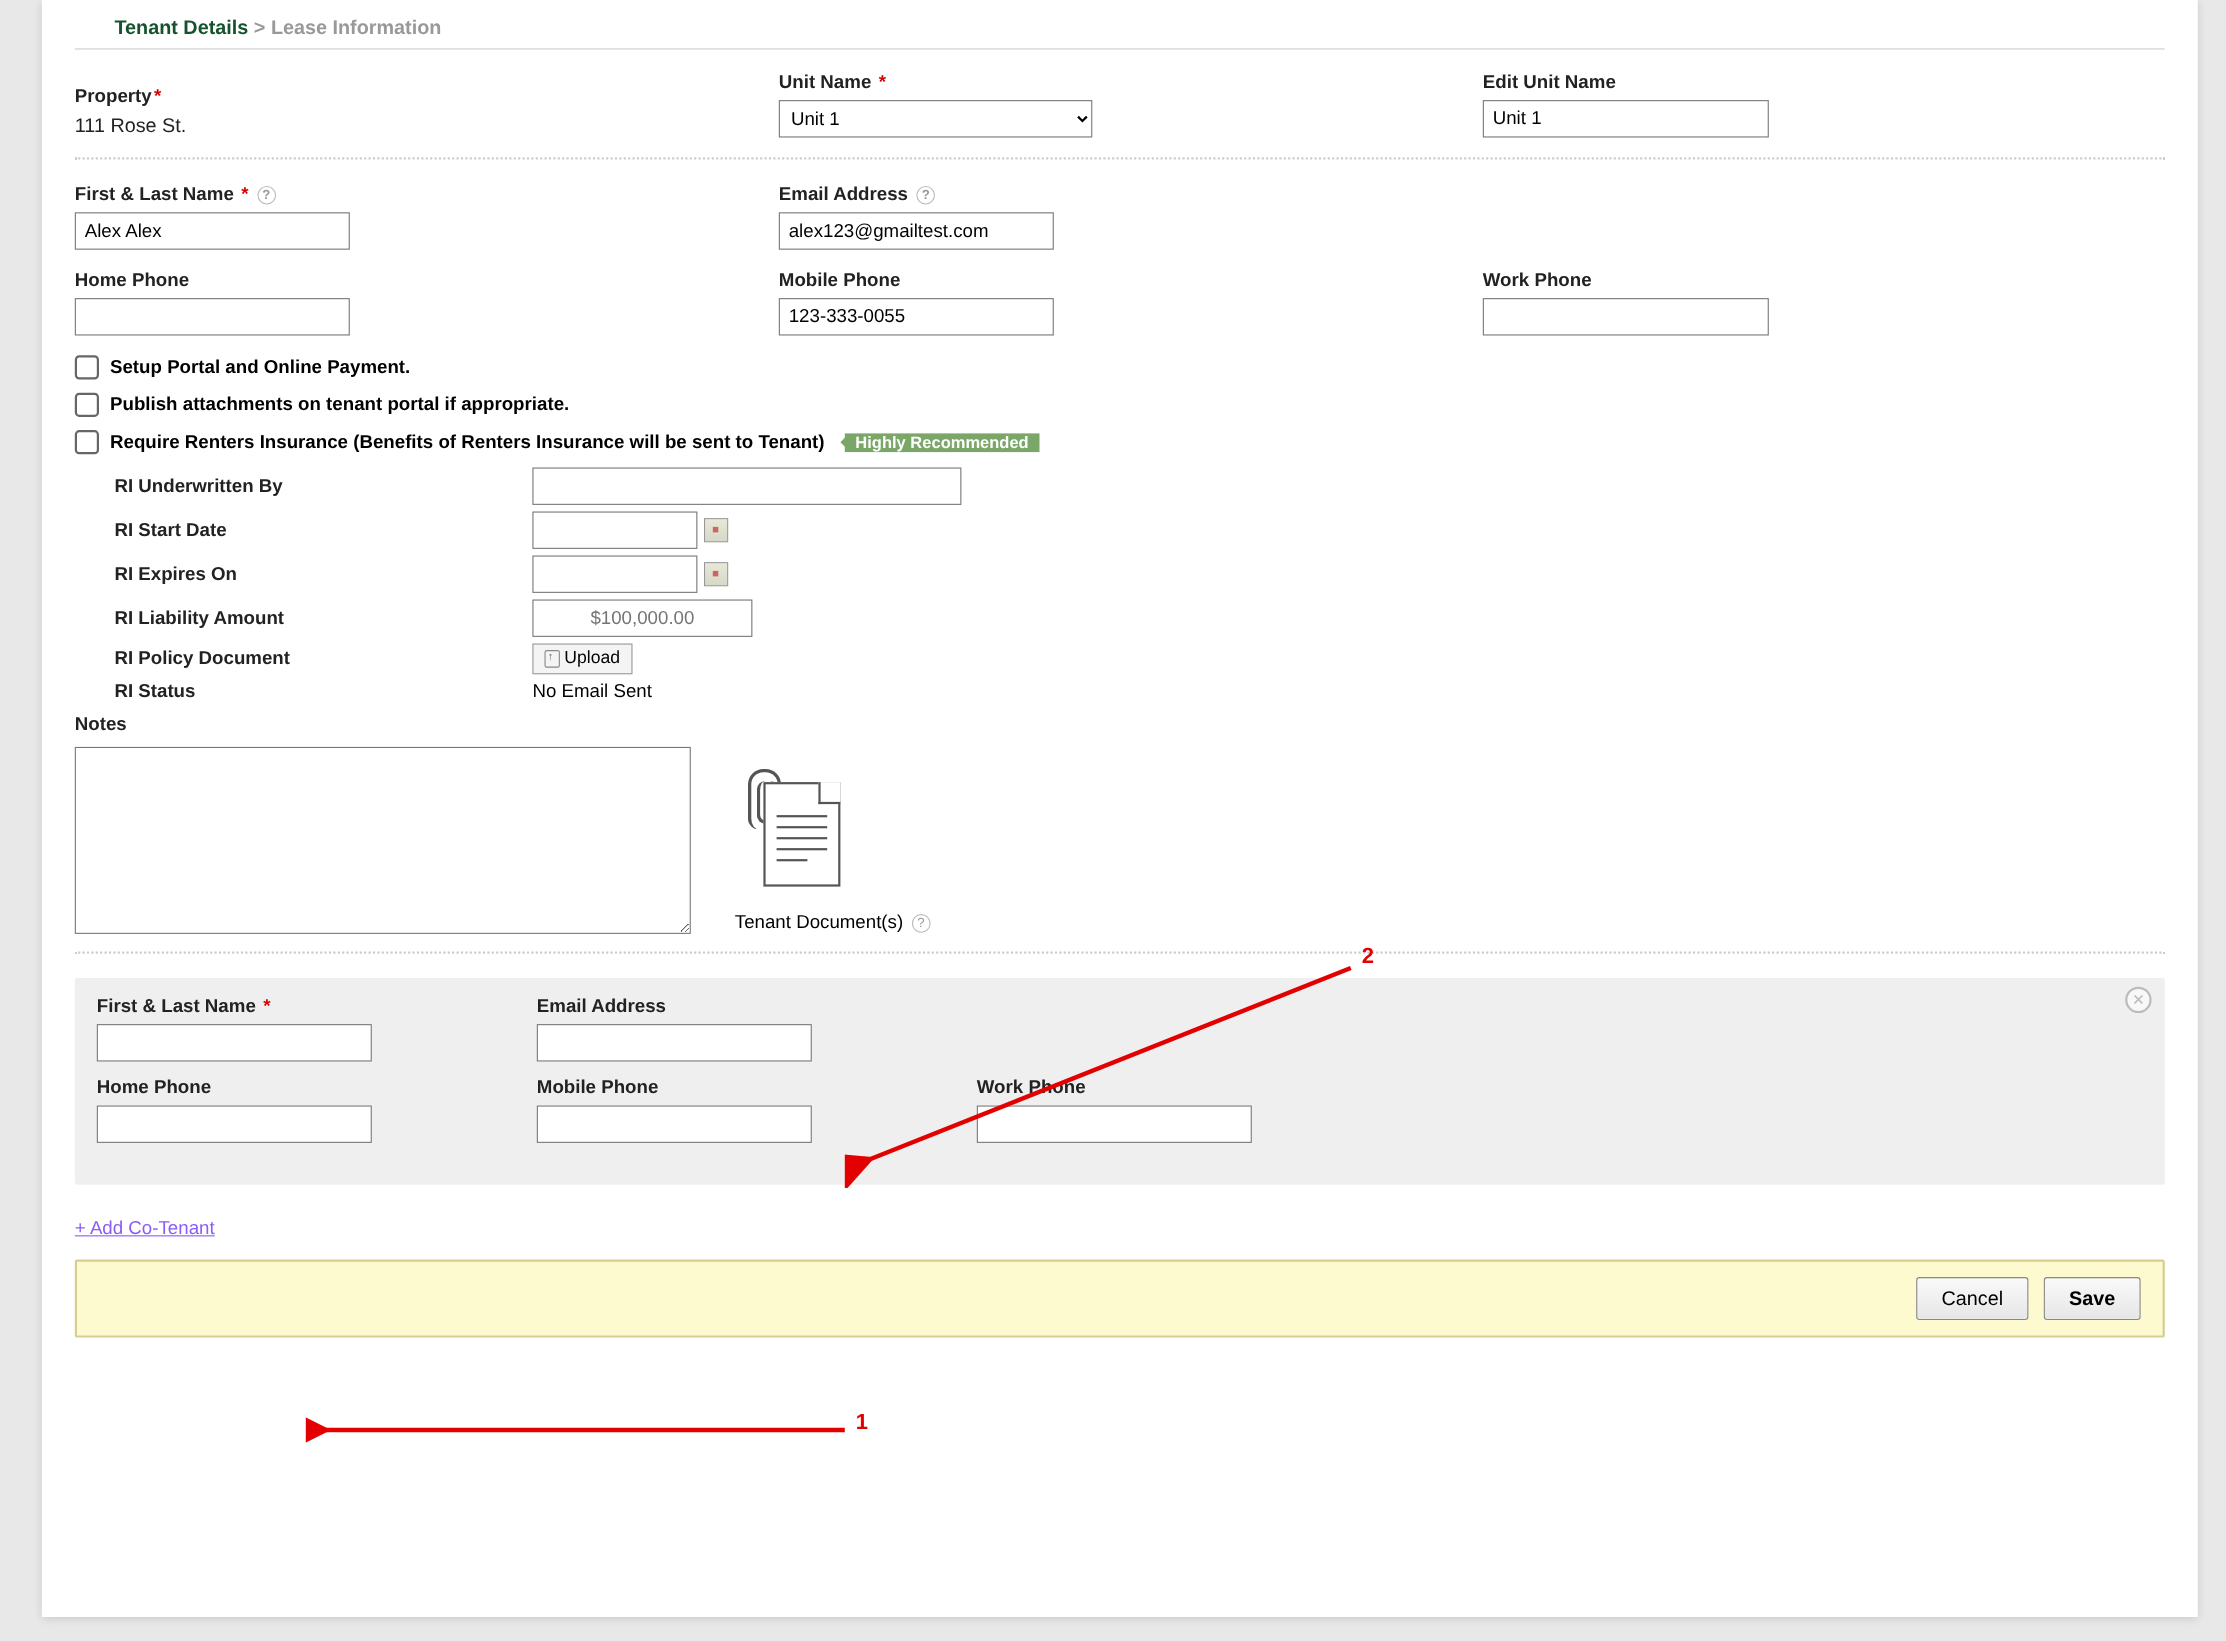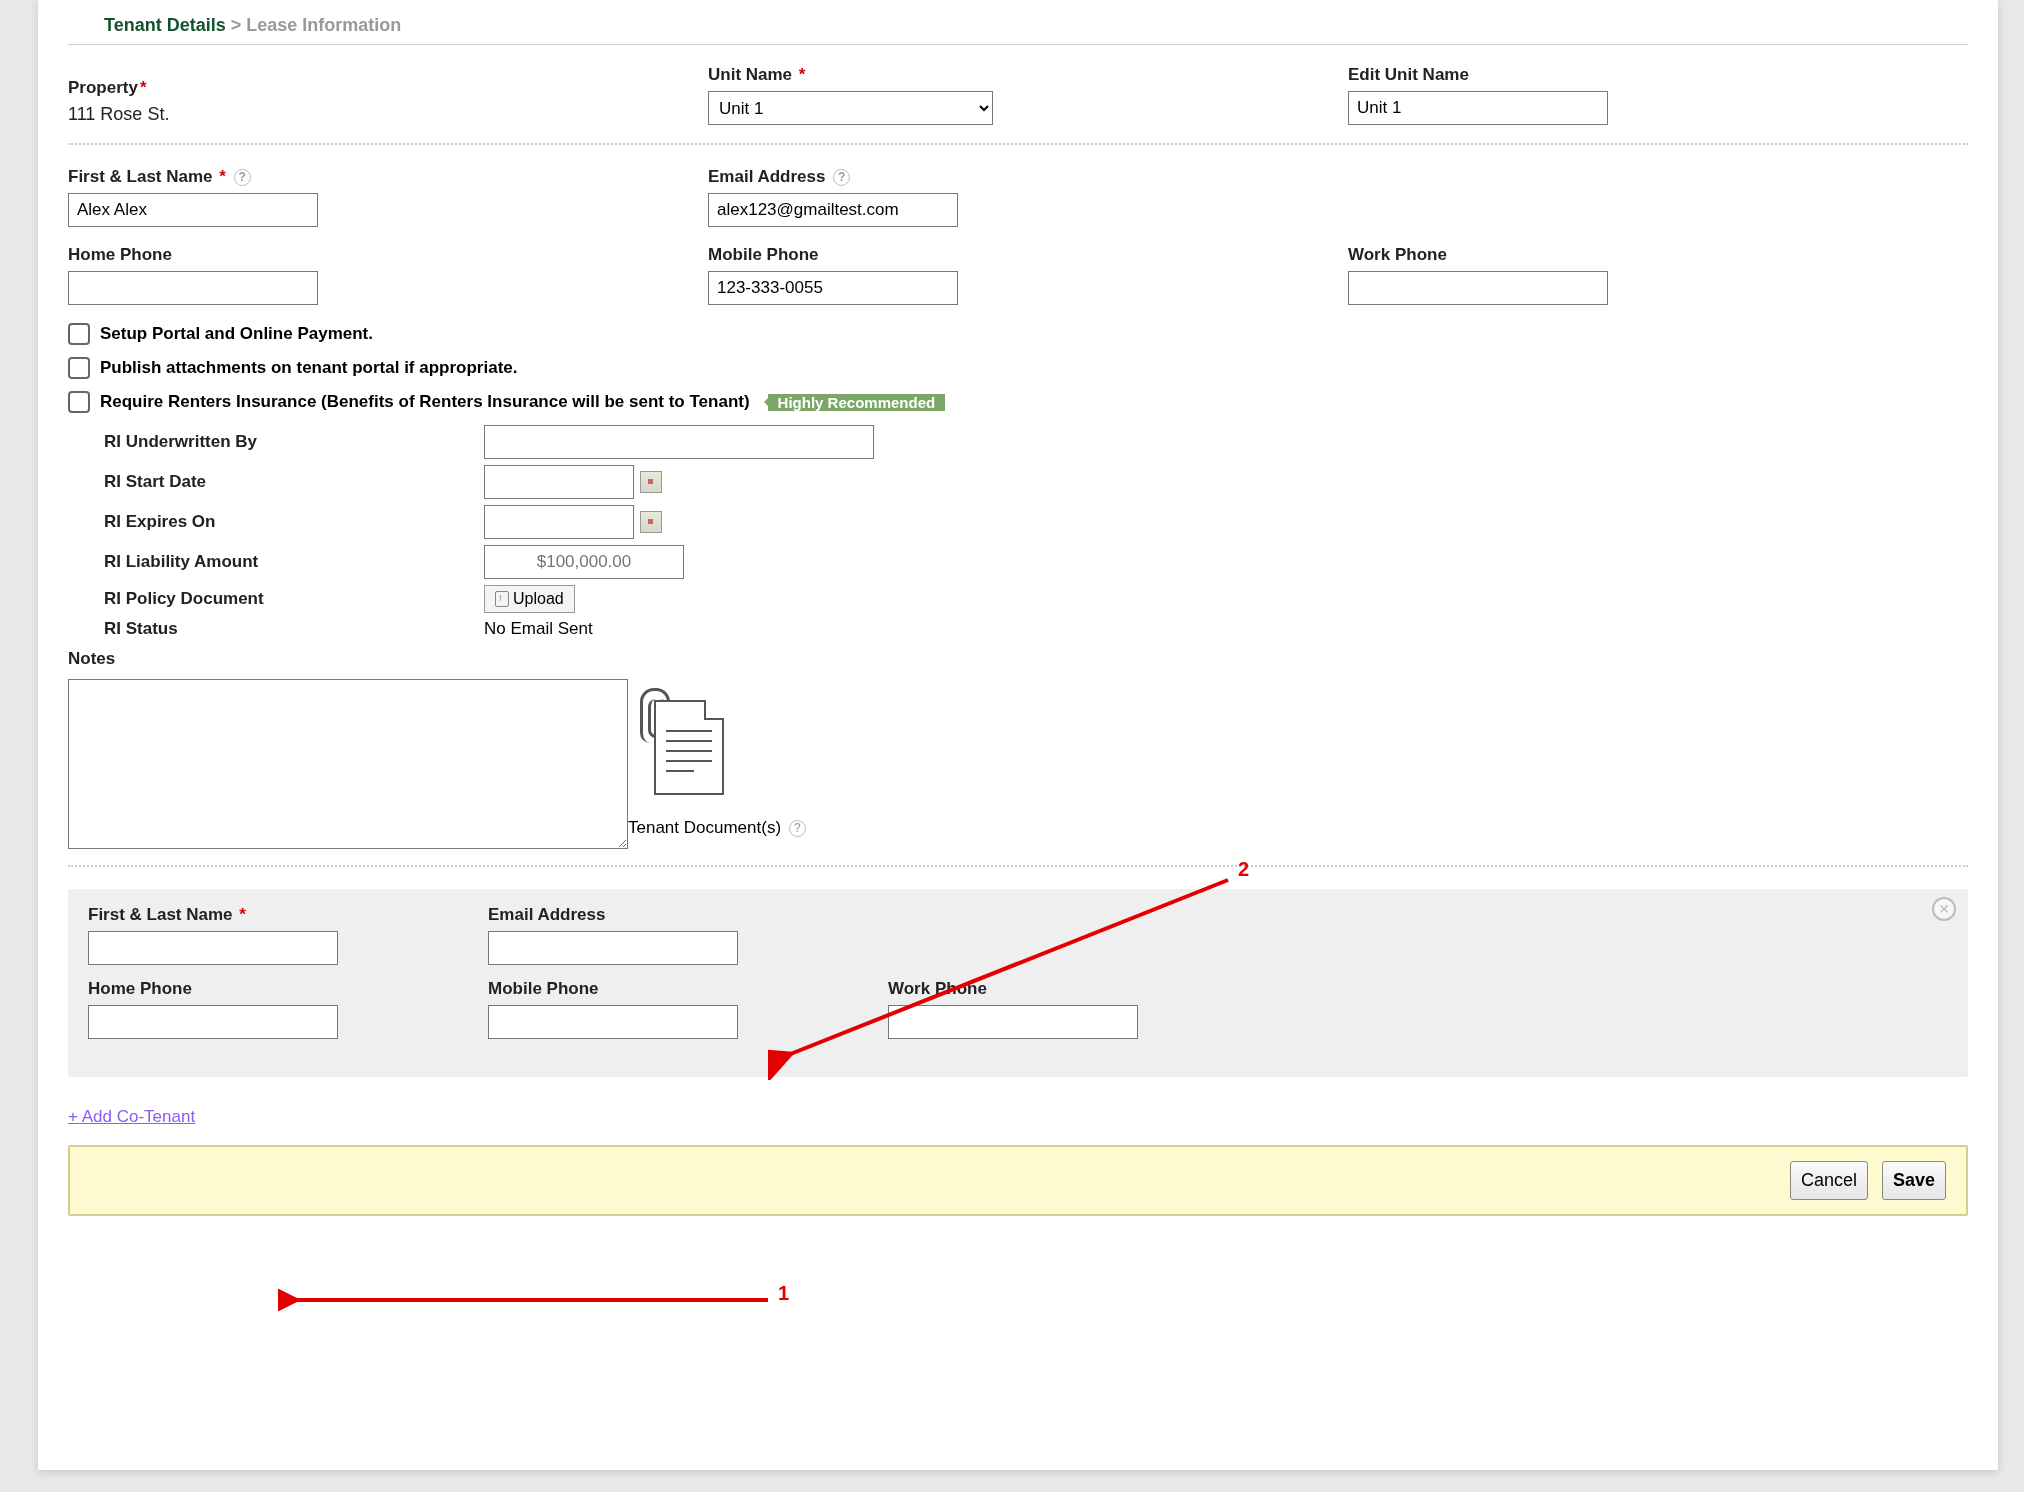--- a/index.html
+++ b/index.html
@@ -148,21 +148,21 @@
     position: relative;
   }
   .upload-btn .up-icon::after {
     content: '↑';
     font-size: 10px;
     position: absolute;
     top: 0; left: 2px;
     color: #666;
   }
   
-  .notes-block { display: flex; align-items: center; margin-top: 10px; }
+  .notes-block { display: flex; gap: 40px; align-items: flex-end; margin-top: 10px; }
   textarea.notes {
     width: 560px;
     height: 170px;
     resize: both;
   }
   .doc-block { text-align: left; }
   .doc-icon {
     width: 100px; height: 120px;
     position: relative;
     margin-bottom: 8px;
@@ -247,21 +247,21 @@
     background: #fdfad0;
     border: 2px solid #d4cf90;
     margin-top: 18px;
     padding: 14px 20px;
     text-align: right;
     border-radius: 2px;
   }
   .btn {
     border: 1px solid #888;
     background: linear-gradient(#fafafa, #e6e6e6);
-    padding: 8px 10px;
+    padding: 8px 22px;
     font-size: 18px;
     cursor: pointer;
     border-radius: 3px;
     margin-left: 10px;
   }
   .btn.primary { font-weight: bold; }
   
   
   .arrow-svg {
     position: absolute;

